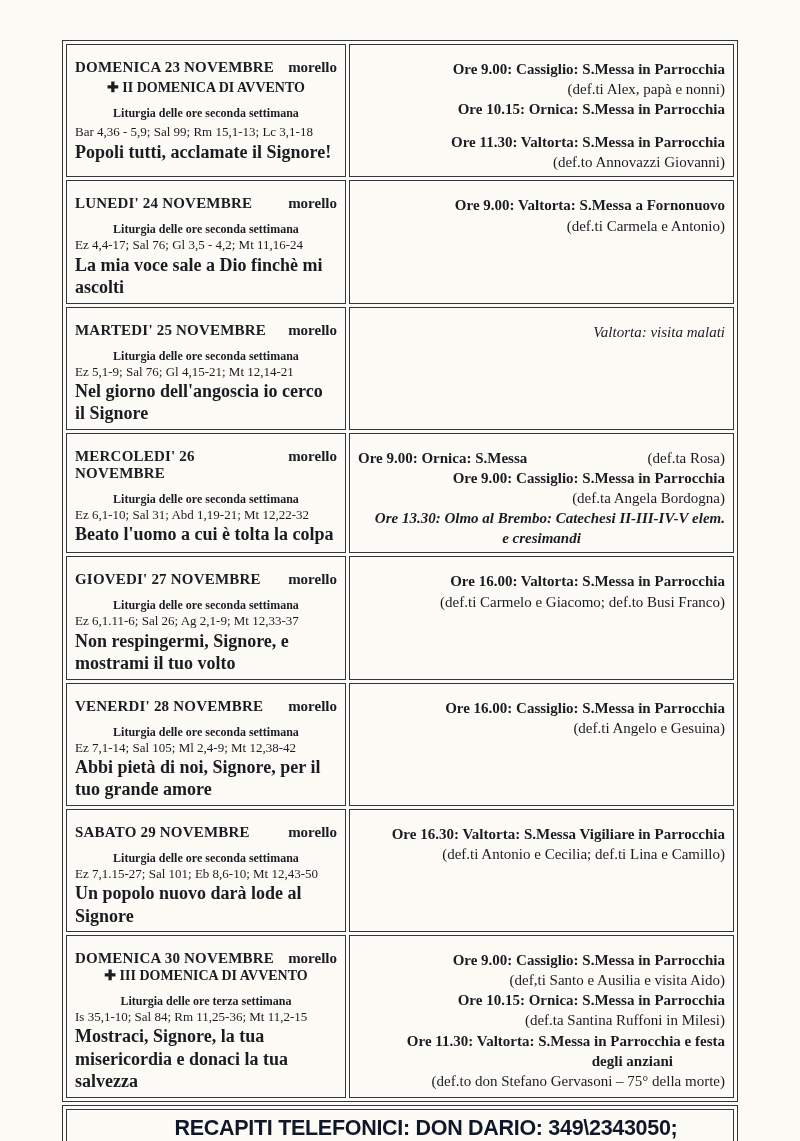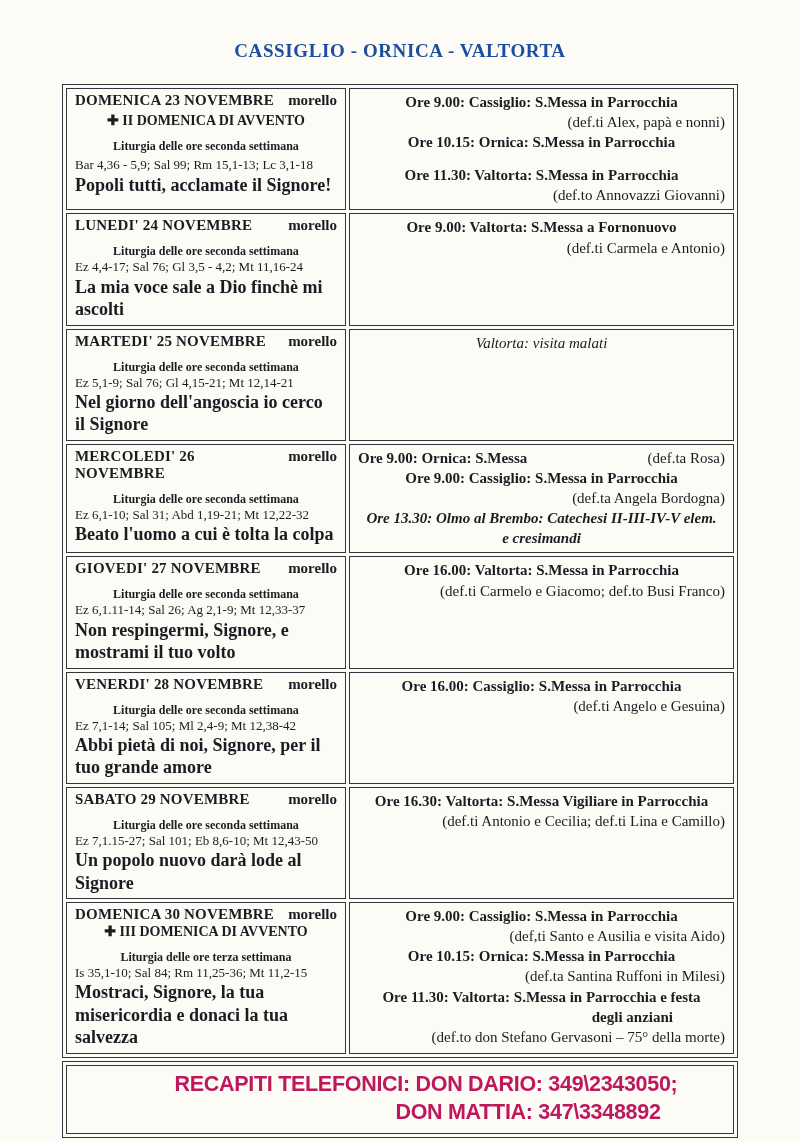--- a/index.html
+++ b/index.html
@@ -31,21 +31,21 @@
   
   table.cal{
     width:676px;margin-top:22px;
     border-collapse:separate;border-spacing:3px;
     border:1.5px solid #35353d;
     background:transparent;
   }
   table.cal td{
     border:1.5px solid #35353d;
     vertical-align:top;
-    padding:3px 8px 4px 8px;
+    padding:14px 8px 4px 8px;
   }
   td.day-cell{width:262px;}
   .cell-wrap{
     display:flex;flex-direction:column;justify-content:space-between;
     height:100%;
   }
   .r0 .cell-wrap{min-height:104px;}
   .r1 .cell-wrap{min-height:84px;}
   .r2 .cell-wrap{min-height:84px;}
   .r3 .cell-wrap{min-height:95px;}
@@ -62,51 +62,50 @@
   .liturgy{font-weight:bold;font-size:12px;margin-top:10px;}
   .readings{font-size:13px;line-height:1.25;}
   .antiphon{font-weight:bold;font-size:18px;line-height:1.25;}
 
   td.events-cell{}
   .ev{font-size:15px;line-height:1.34;}
   .ev.bold{font-weight:bold;}
   .ev.regular{font-weight:normal;}
   .ev.italic{font-style:italic;}
   .ev.bold-italic{font-weight:bold;font-style:italic;}
-  .al-left{text-align:center;}
+  .al-left{text-align:right;}
   .al-right{text-align:right;}
   .al-center{text-align:center;}
   .al-center-right{text-align:right;padding-right:52px;}
   .ev.mt{margin-top:13px;}
   .flexline{display:flex;justify-content:space-between;align-items:baseline;}
   .flexline .note-inline{font-weight:normal;}
 
   
   table.foot{
     width:676px;margin-top:3px;
     border-collapse:separate;border-spacing:3px;
     border:1.5px solid #35353d;
   }
   table.foot td{border:1.5px solid #35353d;padding:6px 10px 8px 10px;}
   .foot-line{
     font-family:"Liberation Sans","DejaVu Sans",sans-serif;
     font-weight:bold;font-size:21.5px;letter-spacing:-0.3px;
-    color:#be185d;text-align:center;white-space:nowrap;
+    color:#0f172a;text-align:center;white-space:nowrap;
   }
   .foot-line.l1{transform:translateX(26px);}
   .foot-line.l2{transform:translateX(128px);margin-top:3px;}
 </style>
 </head>
 <body>
 
 <div class="page">
 
 
 
-  <div class="parishes">CASSIGLIO - ORNICA - VALTORTA</div>
 
   <table class="cal">
     <tbody>
       <tr class="r0">
         <td class="day-cell">
           <div class="cell-wrap">
             <div class="day-head">
               <span class="day-title">DOMENICA 23 NOVEMBRE</span>
               <span class="color-label">morello</span>
             </div>
@@ -204,21 +203,21 @@
         <td class="day-cell">
           <div class="cell-wrap">
             <div class="day-head">
               <span class="day-title">GIOVEDI' 27 NOVEMBRE</span>
               <span class="color-label">morello</span>
             </div>
             <div class="mid">
               <div class="liturgy">Liturgia delle ore seconda settimana</div>
             </div>
             <div class="bottom">
-              <div class="readings">Ez 6,1.11-14; Sal 26; Ag 2,1-9; Mt 12,33-37</div>
+              <div class="readings">Ez 6,1.11-6; Sal 26; Ag 2,1-9; Mt 12,33-37</div>
               <div class="antiphon">Non respingermi, Signore, e mostrami il tuo volto</div>
             </div>
           </div>
         </td>
         <td class="events-cell">
             <div class="ev bold al-left">Ore 16.00: Valtorta: S.Messa in Parrocchia</div>
             <div class="ev regular al-right">(def.ti Carmelo e Giacomo; def.to Busi Franco)</div>
           </td>
       </tr>
 

